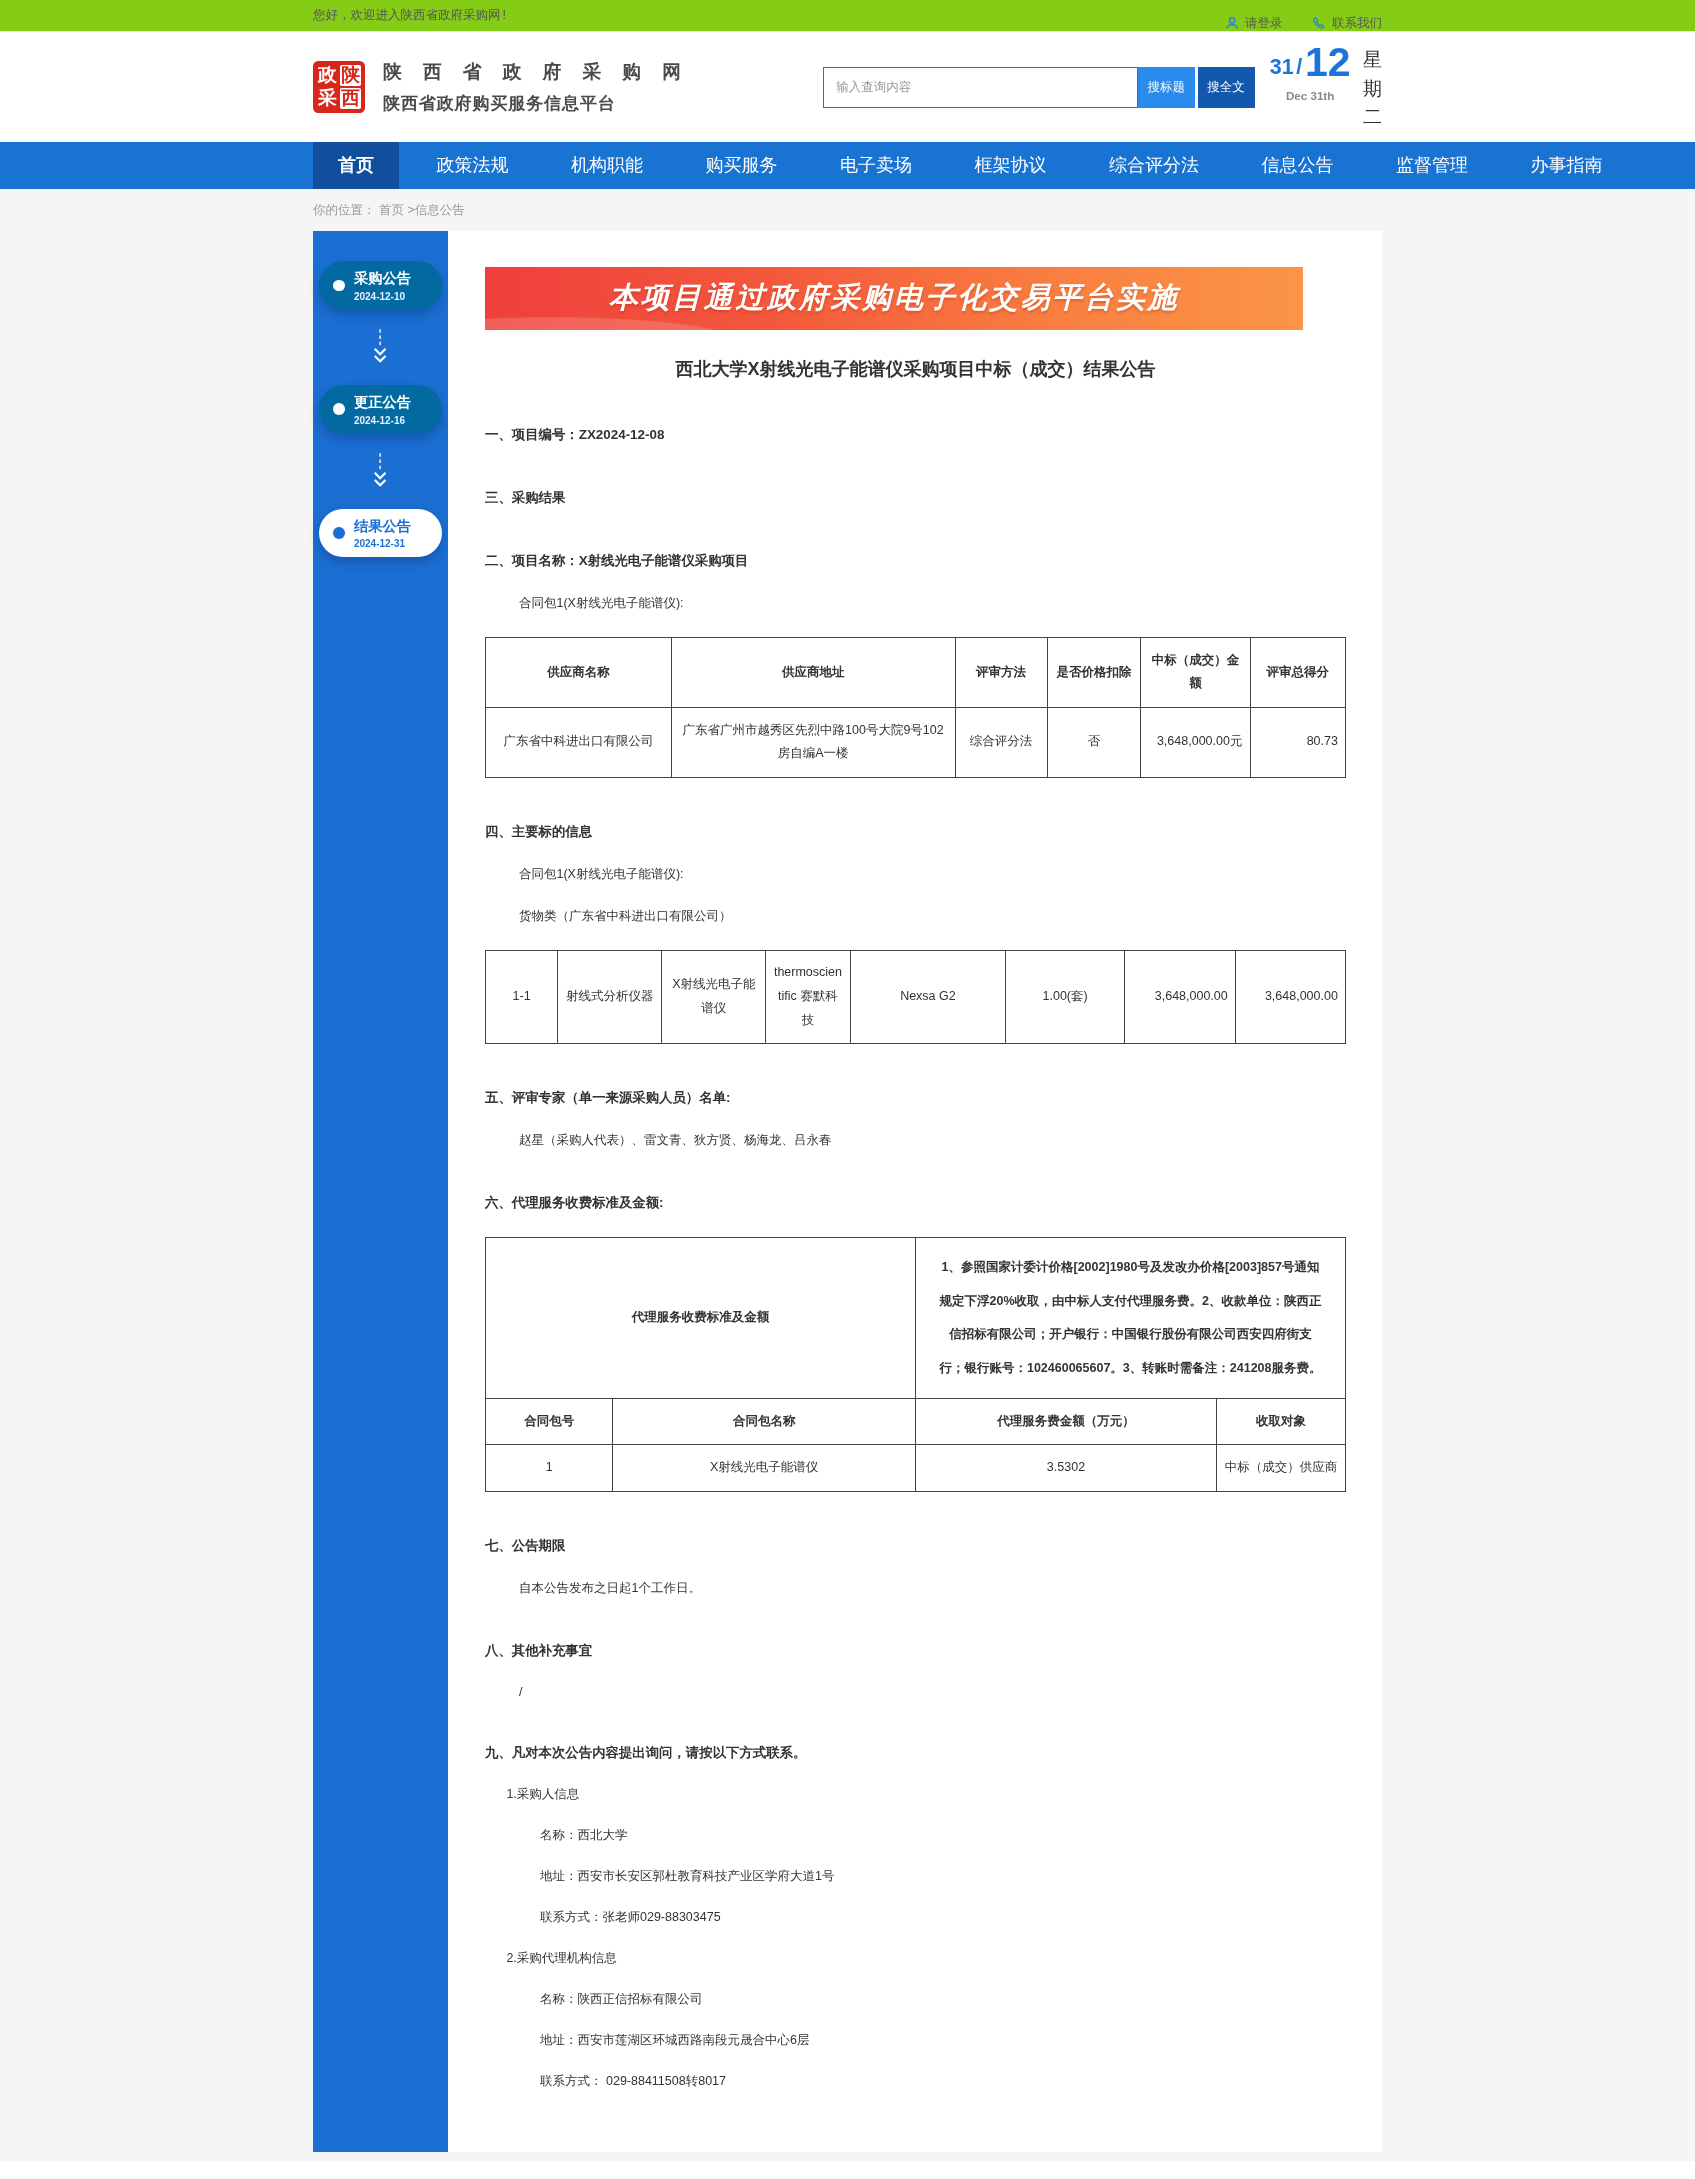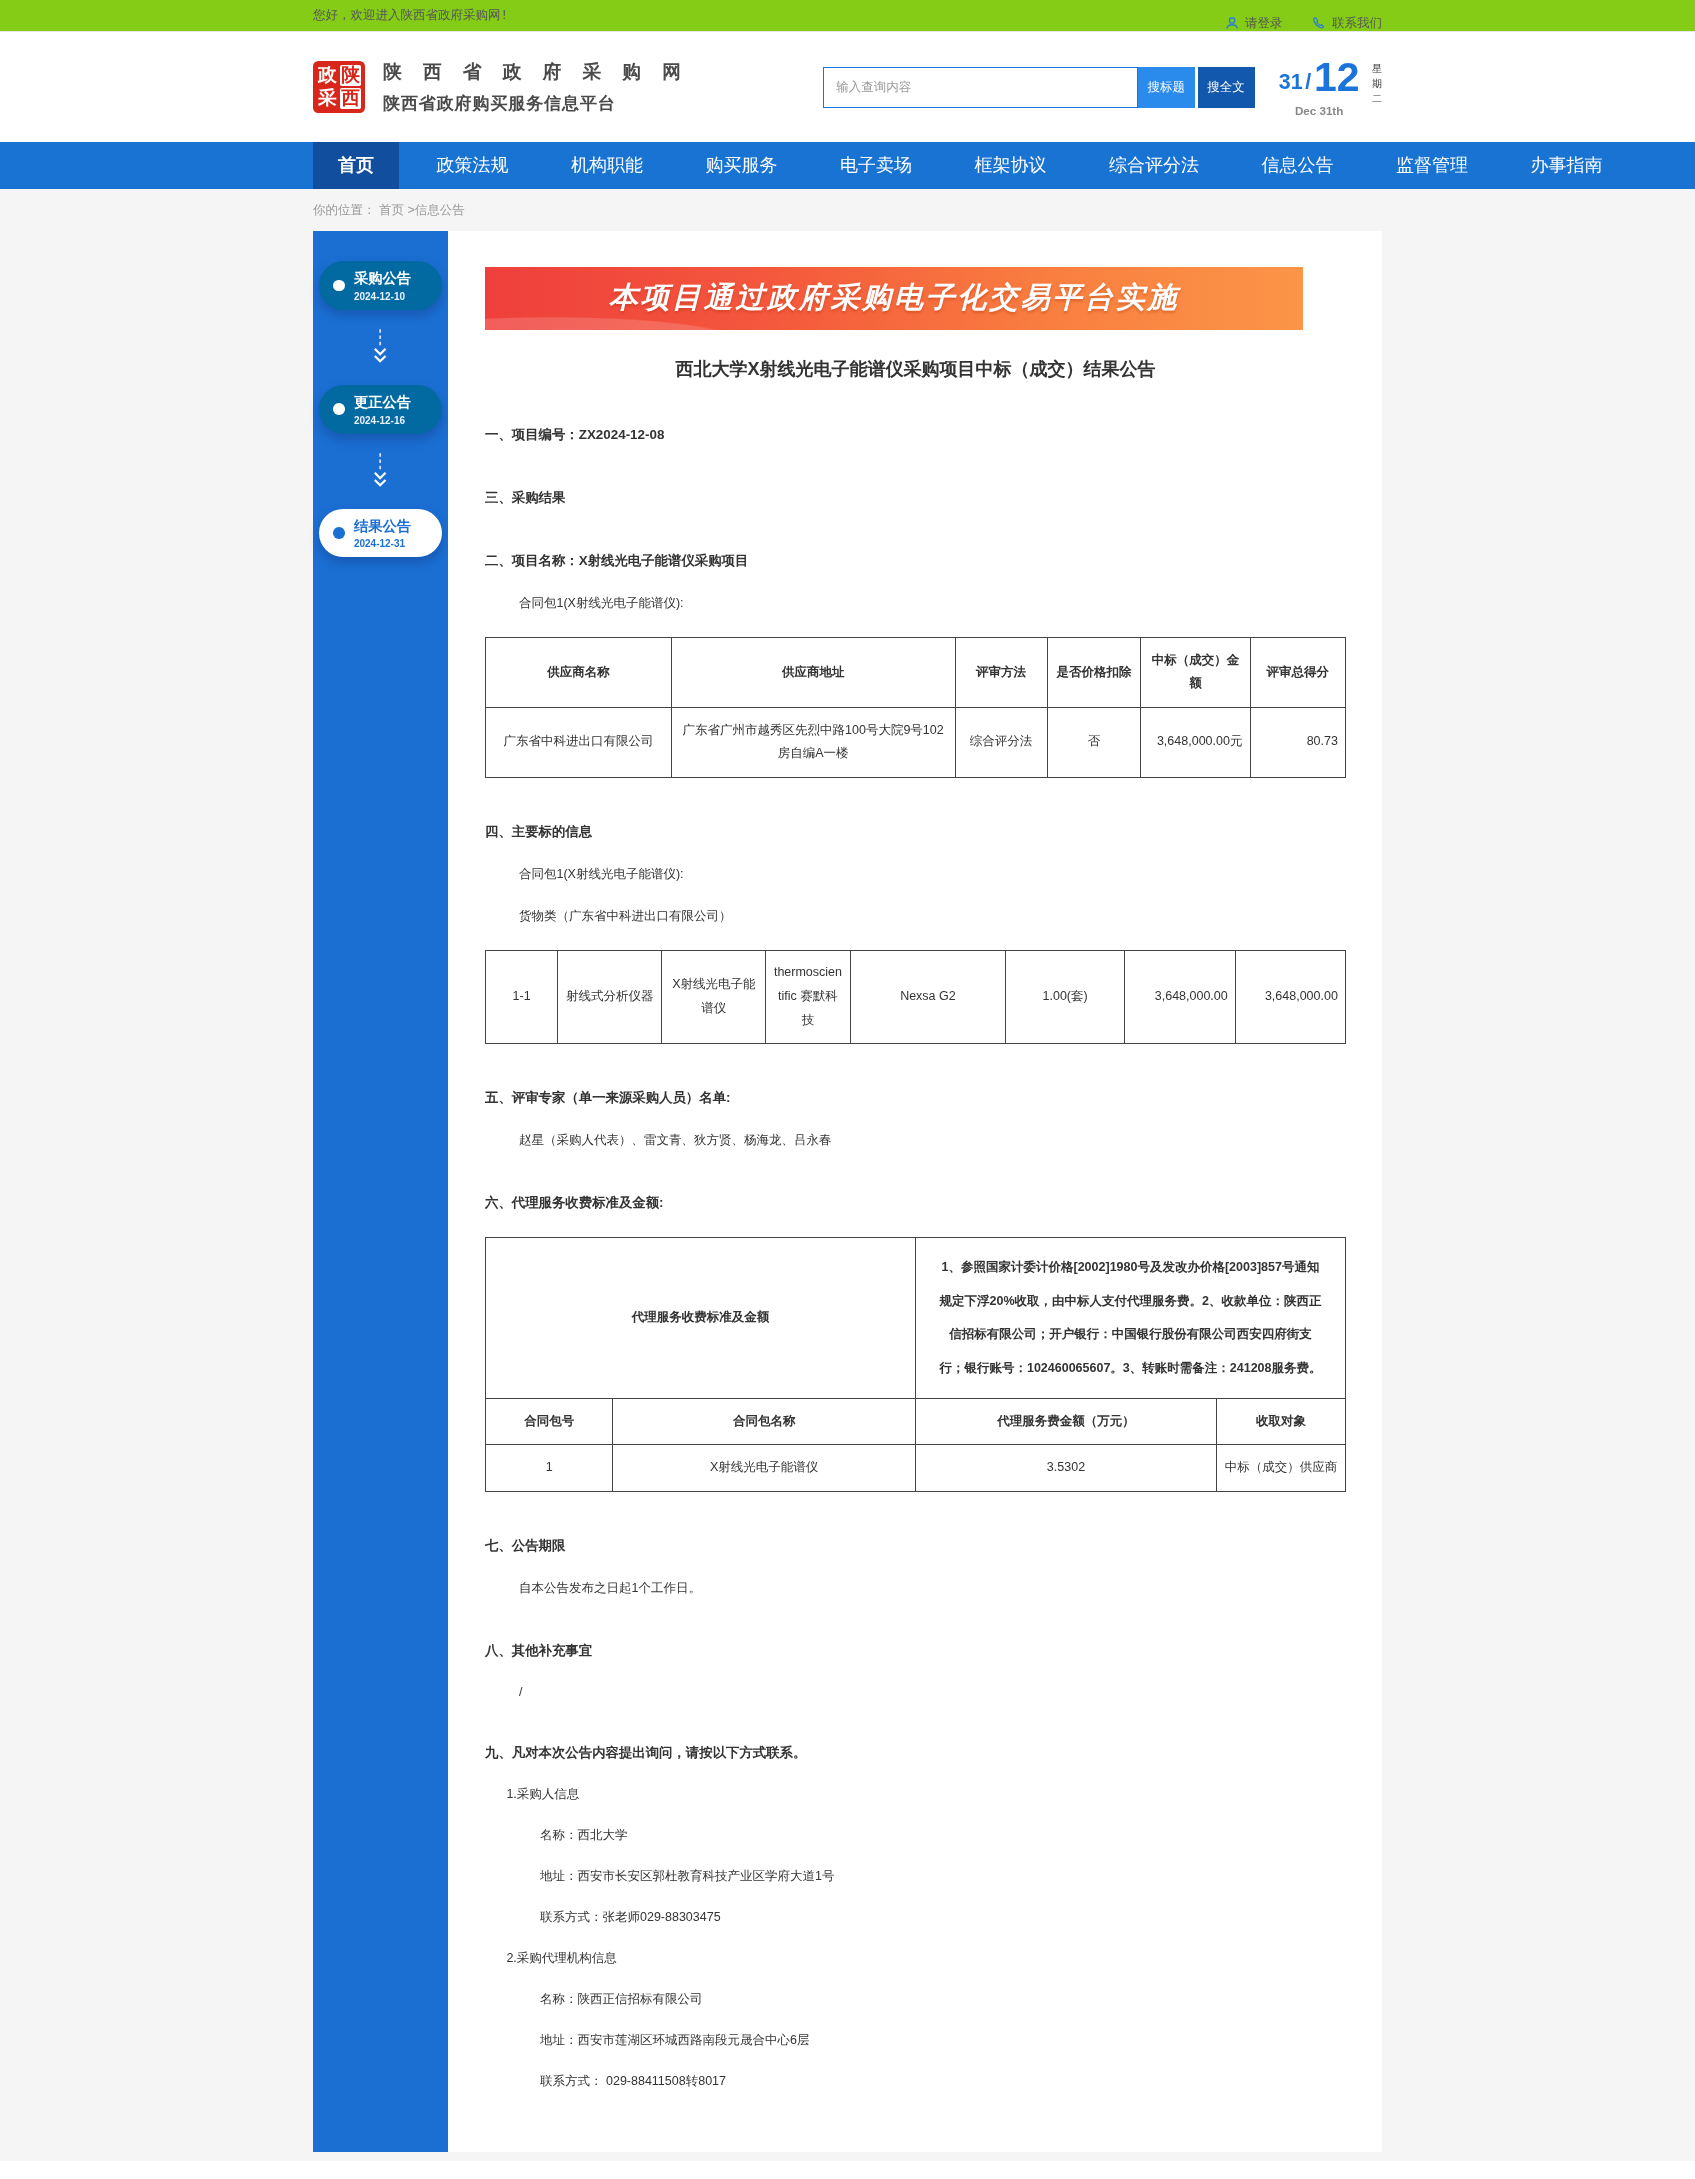--- a/index.html
+++ b/index.html
@@ -28,21 +28,21 @@
   .btn-search { height:41px; width:57px; border:none; color:#fff; font-size:12.5px; cursor:pointer; }
   .btn-title { background:#2b8bec; }
   .btn-full { background:#1258ad; margin-left:2.7px; }
   .date-block { margin-left:auto; display:flex; align-items:flex-start; gap:12.5px; }
   .date-nums { text-align:center; }
   .date-row { display:flex; align-items:flex-start; color:#1b74d9; font-weight:bold; }
   .d-day { font-size:21.4px; margin-top:12.5px; }
   .d-slash { font-size:21.4px; margin:12.5px 2.7px 0 2.7px; }
   .d-month { font-size:41px; line-height:1; }
   .date-en { font-size:11.6px; color:#888; margin-top:5.3px; font-weight:bold; }
-  .weekday { width:1em; font-size:10px; color:#333; line-height:1.5; word-break:break-all; text-align:center; margin-top:3.6px; }
+  .weekday { width:1em; font-size:19px; color:#333; line-height:1.5; word-break:break-all; text-align:center; margin-top:3.6px; }
 
   
   .nav { background:#1973d2; height:47px; }
   .nav .container { display:flex; height:100%; }
   .nav-item { color:#fff; font-size:18px; line-height:47px; padding:0 25px; margin-right:12.5px; cursor:pointer; white-space:nowrap; }
   .nav-item.active { background:#114f9e; font-weight:bold; }
 
   
   .content-wrap { background:#f5f5f5; padding-bottom:9px; }
   .breadcrumb { font-size:12.5px; color:#999; padding:13.4px 0 11.6px 0; }

